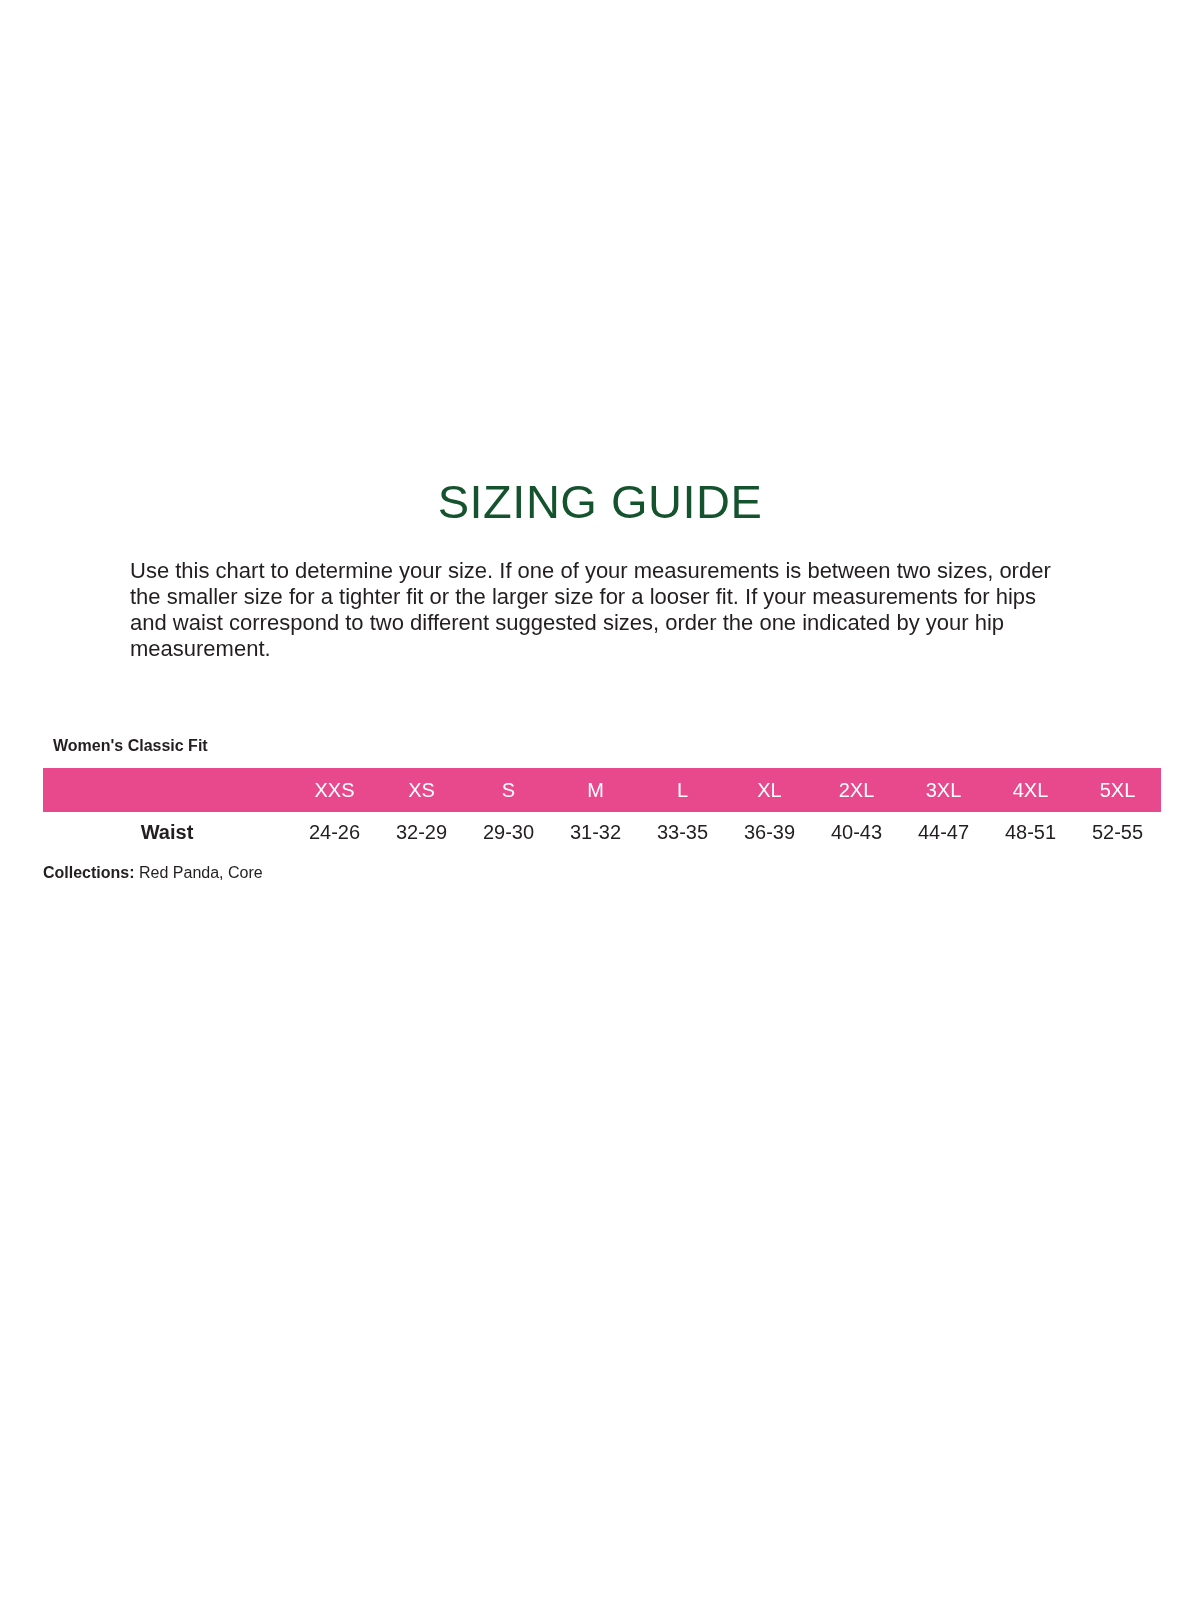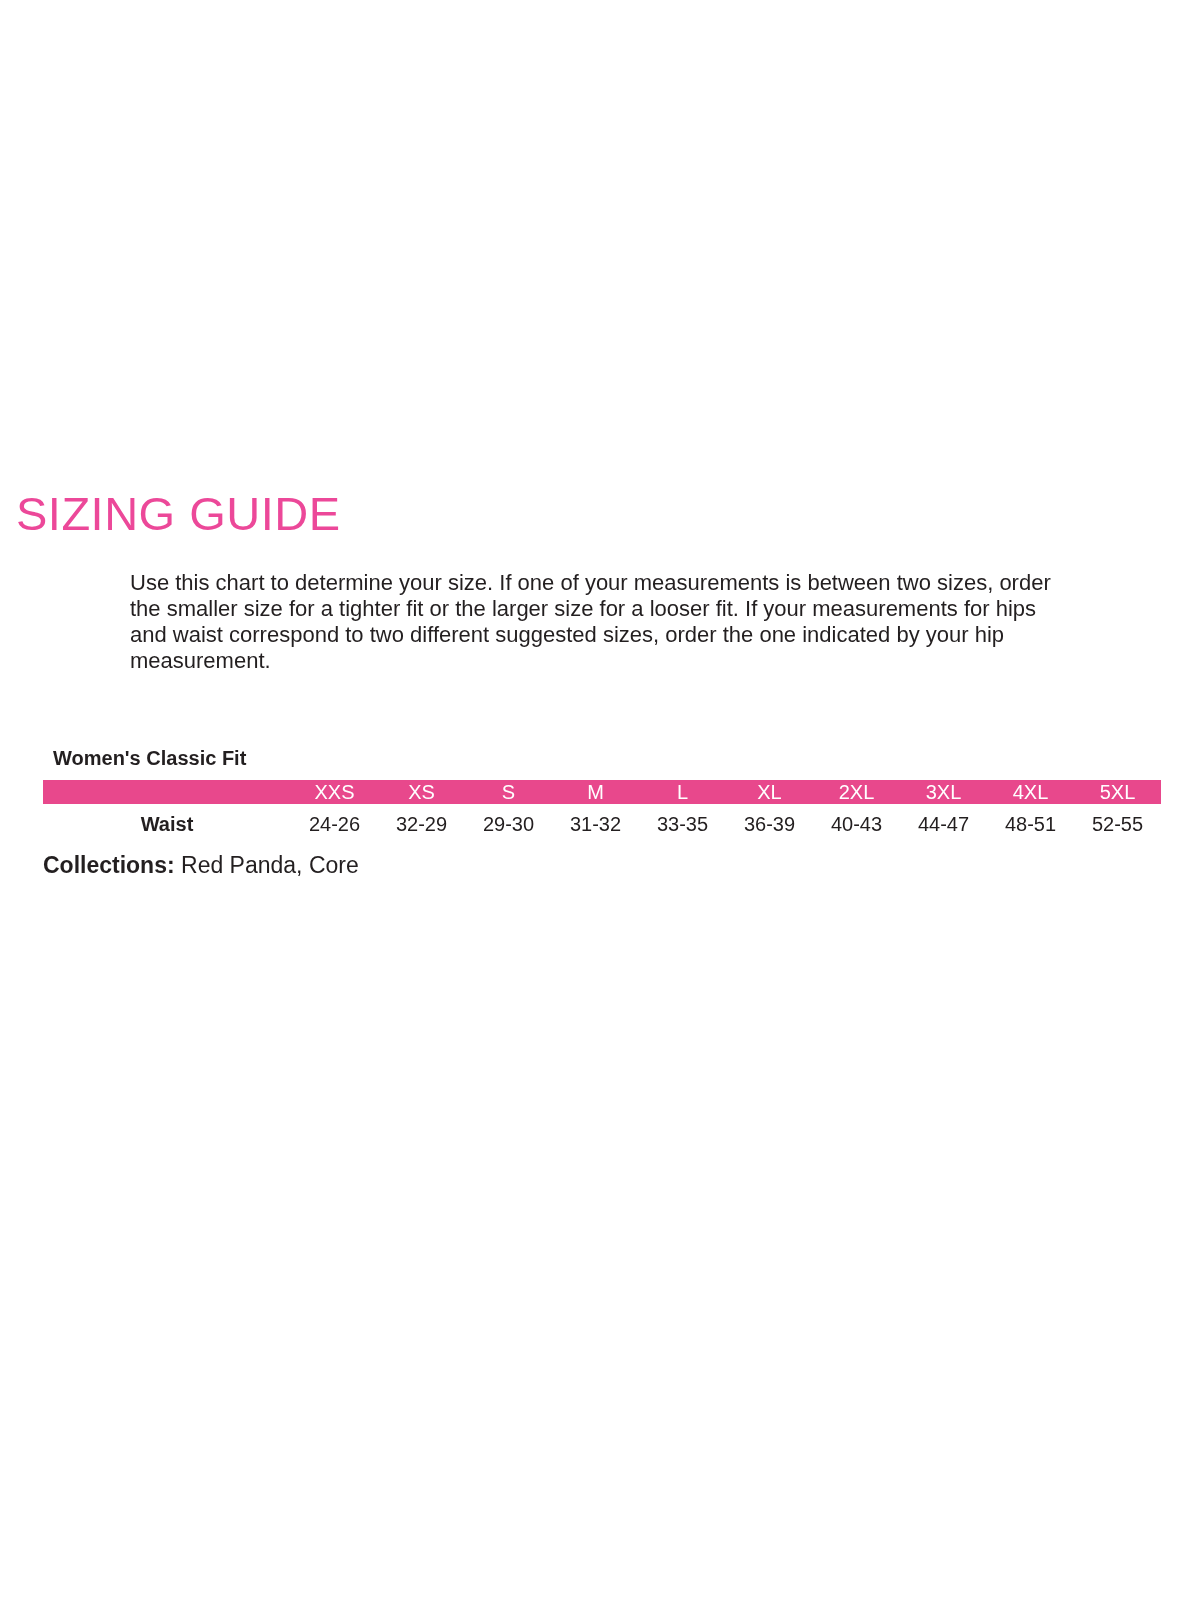--- a/index.html
+++ b/index.html
@@ -9,50 +9,50 @@
     --text:#231F20;
   }
   *{box-sizing:border-box;}
   html,body{margin:0;padding:0;}
   body{
     width:1200px;height:1600px;background:#FFFFFF;overflow:hidden;
     font-family:"Liberation Sans",sans-serif;color:var(--text);
   }
   .page{padding-top:472px;}
   .page-title{
-    margin:16px;text-align:left;
+    margin:4px;text-align:center;
     font-size:47px;line-height:52px;font-weight:400;letter-spacing:0.5px;
-    color:#ec4899;
+    color:#14532d;
   }
   .intro{
     width:940px;margin:30px auto 0 auto;
     font-size:22px;line-height:26px;font-weight:400;
   }
   .section-heading{
     margin:72px 0 0 53px;
-    font-size:20px;line-height:24px;font-weight:700;
+    font-size:16px;line-height:24px;font-weight:700;
   }
   .size-table{
     margin:10px 0 0 43px;width:1118px;
     border-collapse:collapse;table-layout:fixed;
   }
   .size-table col.col-label{width:248px;}
   .size-table th,.size-table td{
     padding:0;text-align:center;vertical-align:middle;
     font-size:20px;white-space:nowrap;
   }
-  .size-table thead tr{height:24px;background:var(--header-bg);}
+  .size-table thead tr{height:44px;background:var(--header-bg);}
   .size-table thead th{color:var(--header-text);font-weight:400;font-size:20px;}
   .size-table tbody tr{height:40px;background:#FFFFFF;}
   .size-table tbody tr:nth-child(even){background:var(--alt-row-bg);}
   .size-table tbody th{font-weight:700;}
   .size-table tbody td{font-weight:400;}
   .collections{
     margin:9px 0 0 43px;
-    font-size:23px;line-height:24px;
+    font-size:16px;line-height:24px;
   }
   .collections .label{font-weight:700;}
 </style>
 </head>
 <body>
 
 <main class="page">
 
   <h1 class="page-title">SIZING GUIDE</h1>
 

